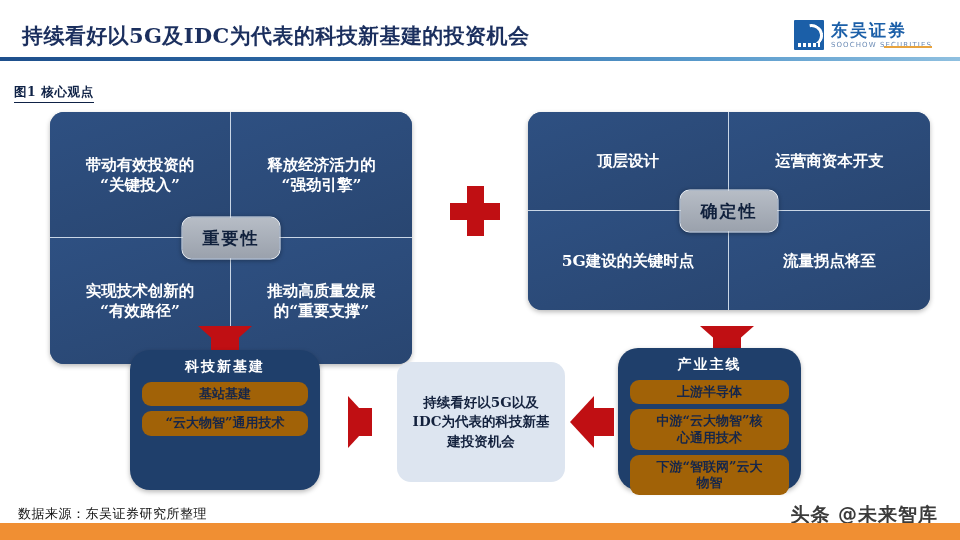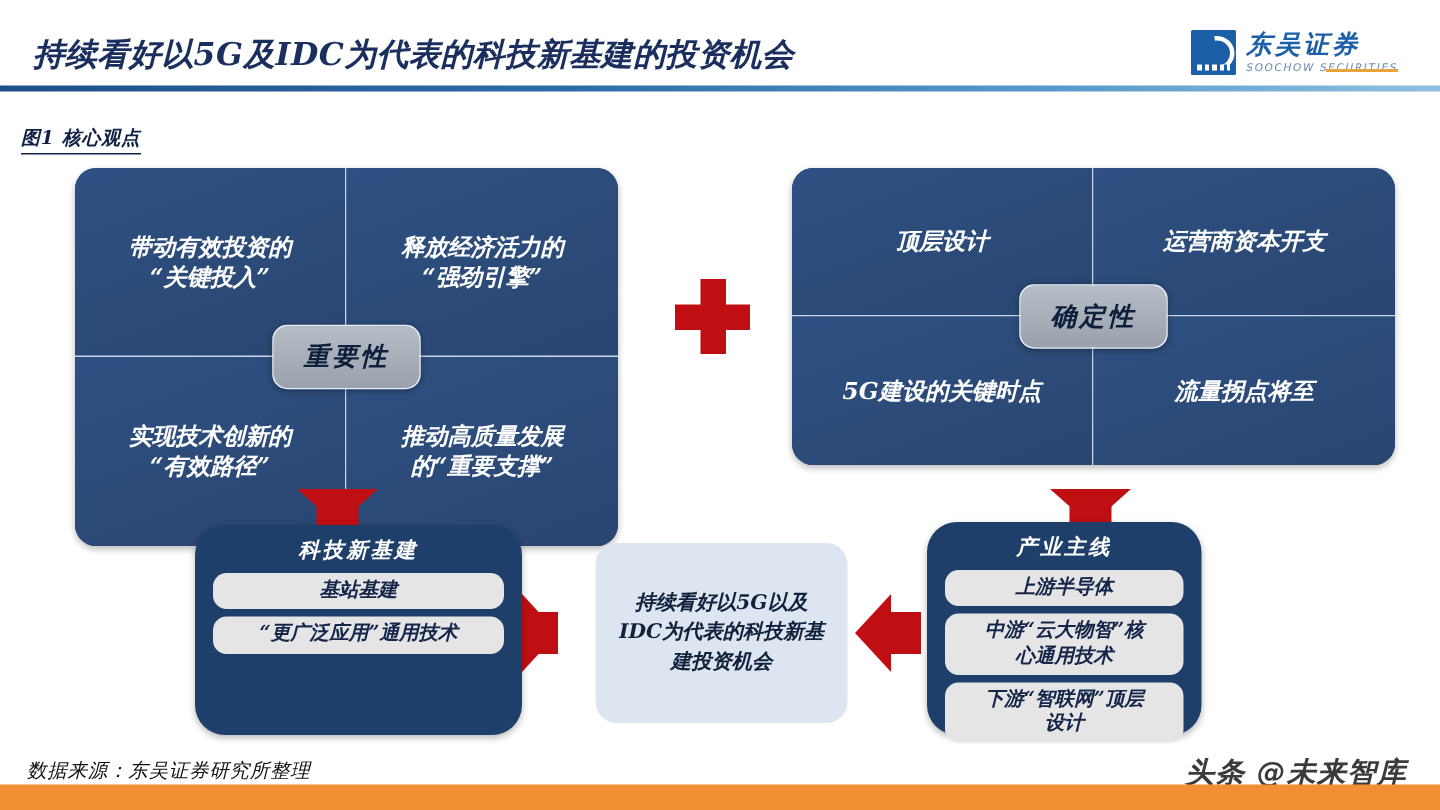--- a/index.html
+++ b/index.html
@@ -13,21 +13,20 @@
     font-family: "DejaVu Sans", "Liberation Sans", sans-serif;
     overflow: hidden;
     position: relative;
   }
   .slide {
     position: absolute;
     left: 0; top: 0;
     width: 960px; height: 540px;
     background: #ffffff;
     overflow: hidden;
-    font-style: italic;
   }
 
   
   .slide-title {
     position: absolute;
     left: 22px; top: 22px;
     font-family: "DejaVu Serif", "Liberation Serif", serif;
     font-size: 21px;
     font-weight: bold;
     color: #1b2f5e;
@@ -231,33 +230,33 @@
   .botbox-title {
     color: #ffffff;
     font-family: "DejaVu Serif", "Liberation Serif", serif;
     font-weight: bold;
     font-size: 14px;
     text-align: center;
     letter-spacing: 2px;
     margin: 2px 0 6px 0;
   }
   .pill {
-    background: #e5e5e5;
+    background: #a16207;
     border-radius: 9px;
     color: #15264a;
     font-family: "DejaVu Serif", "Liberation Serif", serif;
     font-weight: bold;
     font-size: 13px;
     text-align: center;
     padding: 4px 22px;
     margin-bottom: 5px;
     line-height: 1.25;
   }
   .pill:last-child { margin-bottom: 0; }
-  .box-left  { left: 130px; top: 350px; width: 218px; height: 140px; }
+  .box-left  { left: 130px; top: 350px; width: 190px; height: 140px; }
   .box-right { left: 618px; top: 348px; width: 183px; height: 142px; }
 
   .center-box {
     position: absolute;
     left: 385px; top: 362px;
     width: 168px; height: 120px;
     background: #dde5f0;
     border-radius: 14px;
     display: flex;
     align-items: center;
@@ -353,29 +352,29 @@
   <div class="arrow-h arrow-right" style="left:348px; top:396px;">
     <div class="stem"></div>
   </div>
   <div class="arrow-h arrow-left" style="left:570px; top:396px;">
     <div class="stem"></div>
   </div>
 
   <div class="botbox box-left">
     <div class="botbox-title">科技新基建</div>
     <div class="pill">基站基建</div>
-    <div class="pill">“更广泛应用”通用技术</div>
+    <div class="pill">“云大物智”通用技术</div>
   </div>
 
   <div class="center-box">持续看好以5G以及IDC为代表的科技新基建投资机会</div>
 
   <div class="botbox box-right">
     <div class="botbox-title">产业主线</div>
     <div class="pill">上游半导体</div>
     <div class="pill">中游“云大物智”核心通用技术</div>
-    <div class="pill">下游“智联网”顶层设计</div>
+    <div class="pill">下游“智联网”云大物智</div>
   </div>
 
   <div class="source-note">数据来源：东吴证券研究所整理</div>
   <div class="watermark">头条 @未来智库</div>
   <div class="bottom-bar"></div>
 
 </div>
 
 </body></html>

